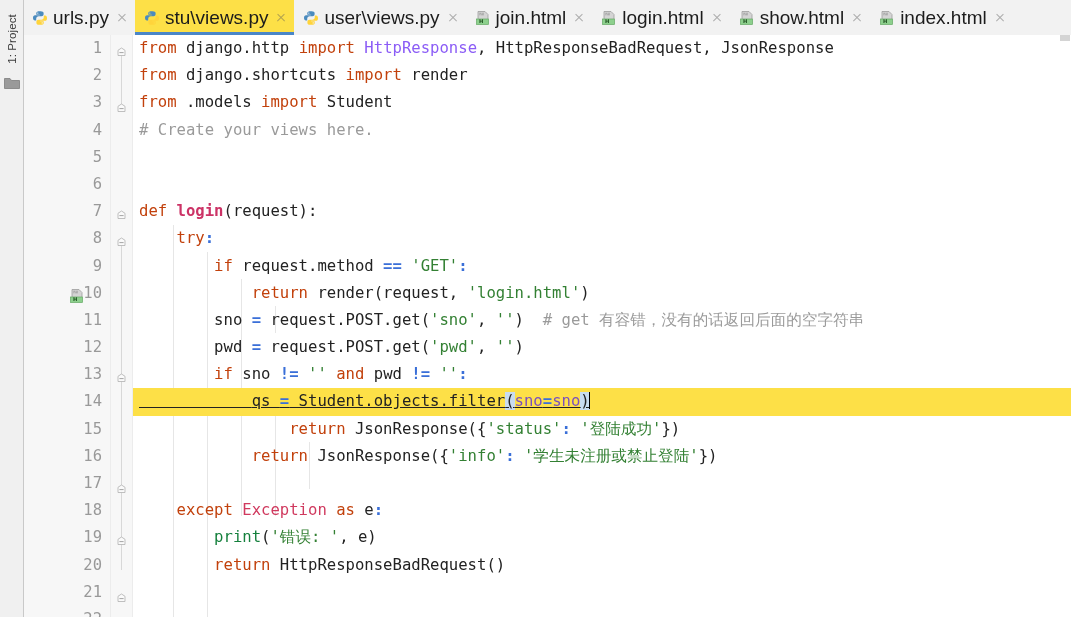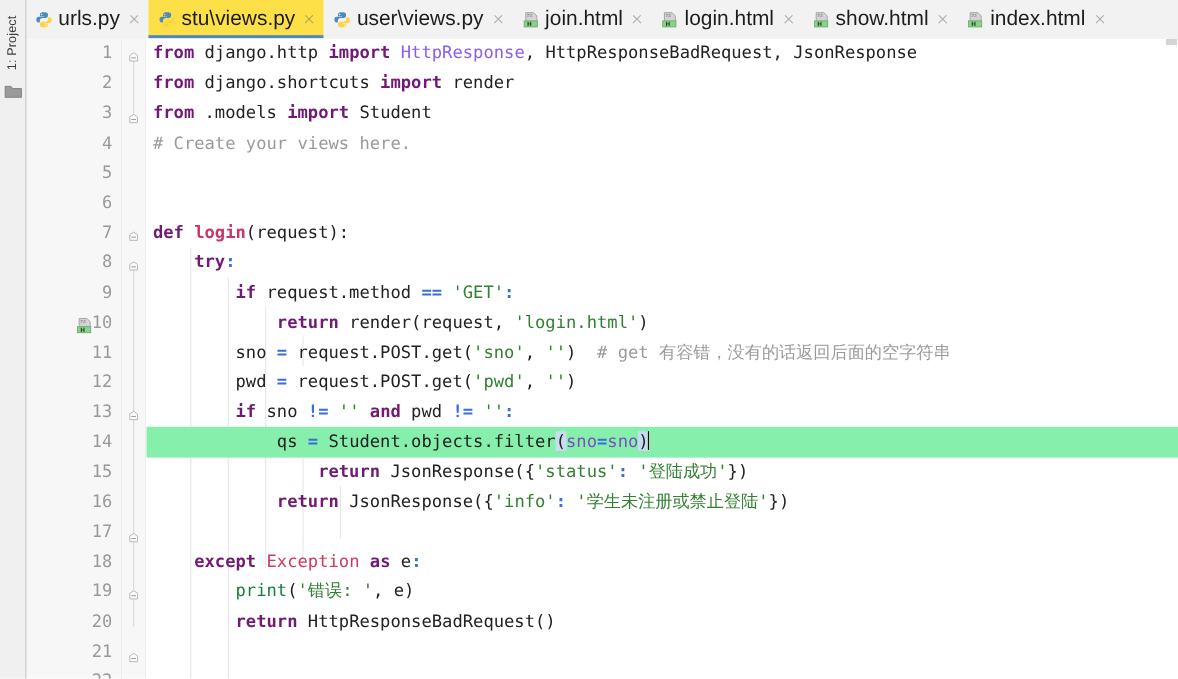--- a/index.html
+++ b/index.html
@@ -198,25 +198,26 @@
     line-height: 27.2px;
     padding-left: 6px;
     white-space: pre;
     font-family: "DejaVu Sans Mono", monospace;
     font-size: 15.6px;
     color: #222222;
     position: relative;
     z-index: 2;
   }
   .code-line.current {
-    background: #86efac;
-  }
-
-  
-  .kw   { color: #701a75; font-weight: bold; margin-top: 24px; }   
+    background: #fde047;
+    text-decoration: underline;
+  }
+
+  
+  .kw   { color: #c2410c; font-weight: normal; margin-top: 24px; }   
   .fn   { color: #cc3366; font-weight: bold; }   
   .cls  { color: #d0395e; text-align: right; }                      
   .bi   { color: #15803d; }                      
   .str  { color: #338033; }                      
   .cmt  { color: #9a9a9a; font-style: normal; text-align: right; }  
   .dim  { color: #8b5cf6; }                      
   .op   { color: #222222; }
   .opb  { color: #3a6fd8; font-weight: bold; }   
   .kwarg{ color: #7a4fbf; }                      
   .brace-hl { background: #c8dcf0; }             

